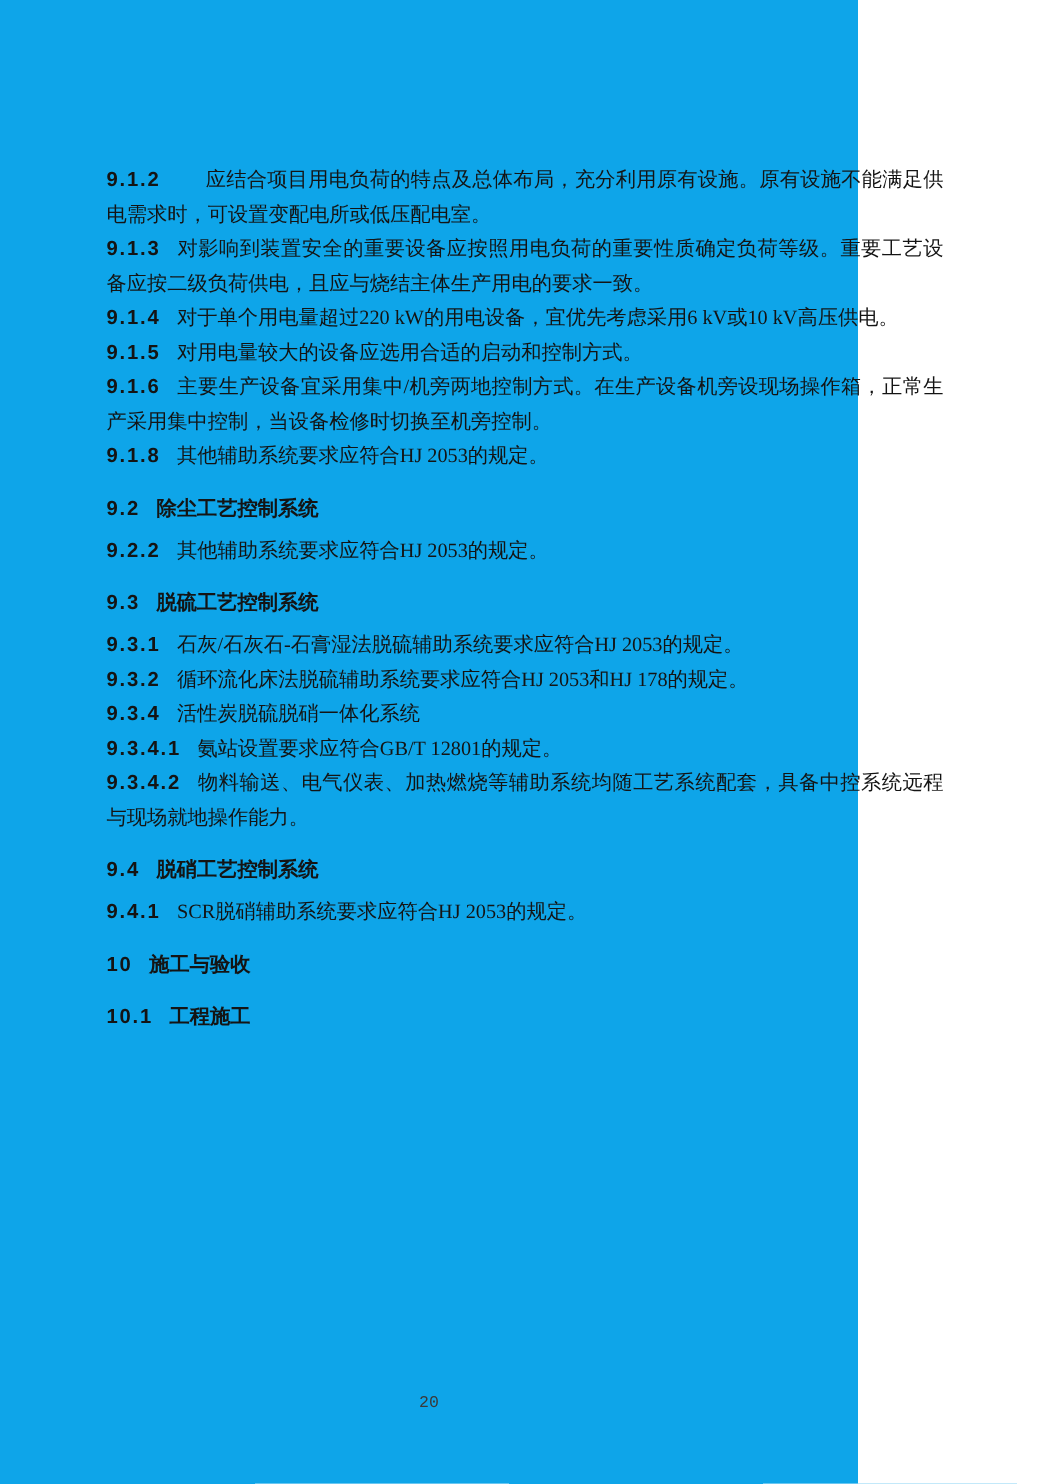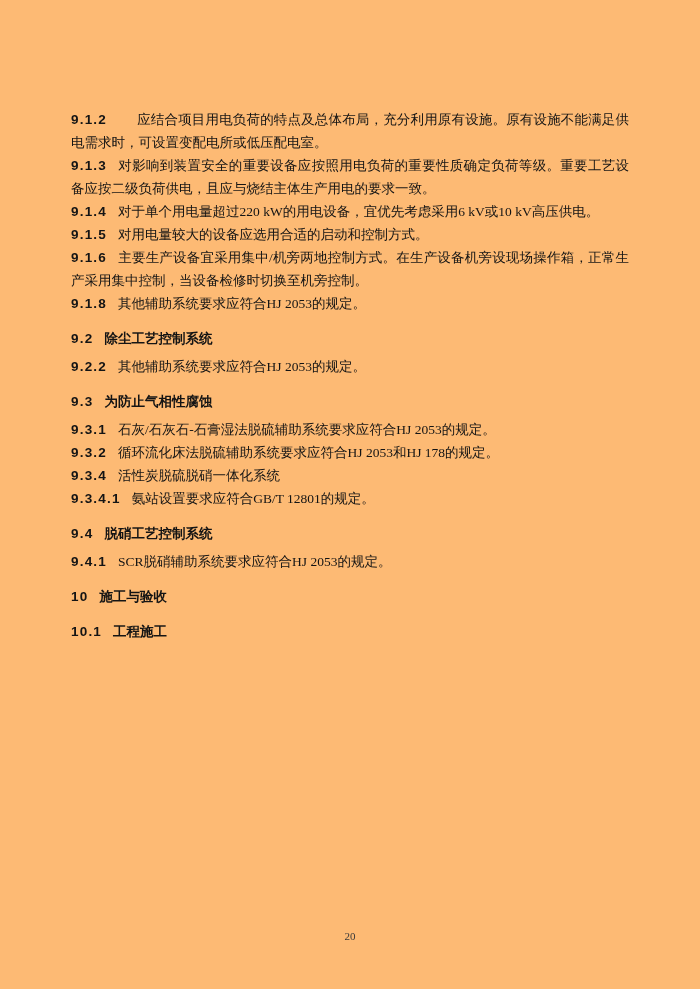--- a/index.html
+++ b/index.html
@@ -9,23 +9,23 @@
   }
   body {
     width: 700px;
     height: 989px;
     font-family: "Liberation Serif", "DejaVu Serif", serif;
     color: #141414;
     overflow: hidden;
   }
   .page {
     position: relative;
-    width: 700px;
+    width: 572px;
     height: 989px;
-    background: #fdba74;
+    background: #0ea5e9;
     box-sizing: border-box;
   }
   .content {
     position: absolute;
     top: 108px;
     left: 71px;
     width: 558px;
   }
   .content p {
     margin: 0;
@@ -51,40 +51,42 @@
   p.heading + p.heading {
   }
   .footer {
     position: absolute;
     left: 0;
     right: 0;
     bottom: 47px;
     text-align: center;
     font-size: 11px;
     color: #3a3a3a;
+    font-family: Liberation Mono, monospace;
   }
 </style>
 </head>
 <body>
 
 <div class="page">
   <div class="content">
       <p class="clause"><span class="num wide">9.1.2</span><span>应结合项目用电负荷的特点及总体布局，充分利用原有设施。原有设施不能满足供电需求时，可设置变配电所或低压配电室。</span></p>
       <p class="clause"><span class="num">9.1.3</span><span>对影响到装置安全的重要设备应按照用电负荷的重要性质确定负荷等级。重要工艺设备应按二级负荷供电，且应与烧结主体生产用电的要求一致。</span></p>
       <p class="clause"><span class="num">9.1.4</span><span>对于单个用电量超过220 kW的用电设备，宜优先考虑采用6 kV或10 kV高压供电。</span></p>
       <p class="clause"><span class="num">9.1.5</span><span>对用电量较大的设备应选用合适的启动和控制方式。</span></p>
       <p class="clause"><span class="num">9.1.6</span><span>主要生产设备宜采用集中/机旁两地控制方式。在生产设备机旁设现场操作箱，正常生产采用集中控制，当设备检修时切换至机旁控制。</span></p>
       <p class="clause"><span class="num">9.1.8</span><span>其他辅助系统要求应符合HJ 2053的规定。</span></p>
       <p class="heading"><span class="num">9.2</span><span>除尘工艺控制系统</span></p>
       <p class="clause"><span class="num">9.2.2</span><span>其他辅助系统要求应符合HJ 2053的规定。</span></p>
-      <p class="heading"><span class="num">9.3</span><span>为防止气相性腐蚀</span></p>
+      <p class="heading"><span class="num">9.3</span><span>脱硫工艺控制系统</span></p>
       <p class="clause"><span class="num">9.3.1</span><span>石灰/石灰石-石膏湿法脱硫辅助系统要求应符合HJ 2053的规定。</span></p>
       <p class="clause"><span class="num">9.3.2</span><span>循环流化床法脱硫辅助系统要求应符合HJ 2053和HJ 178的规定。</span></p>
       <p class="clause"><span class="num">9.3.4</span><span>活性炭脱硫脱硝一体化系统</span></p>
       <p class="clause"><span class="num">9.3.4.1</span><span>氨站设置要求应符合GB/T 12801的规定。</span></p>
+      <p class="clause"><span class="num">9.3.4.2</span><span>物料输送、电气仪表、加热燃烧等辅助系统均随工艺系统配套，具备中控系统远程与现场就地操作能力。</span></p>
       <p class="heading"><span class="num">9.4</span><span>脱硝工艺控制系统</span></p>
       <p class="clause"><span class="num">9.4.1</span><span>SCR脱硝辅助系统要求应符合HJ 2053的规定。</span></p>
       <p class="heading"><span class="num">10</span><span>施工与验收</span></p>
       <p class="heading"><span class="num">10.1</span><span>工程施工</span></p>
     </div>
   <div class="footer">
     <span>20</span>
   </div>
 </div>
 

